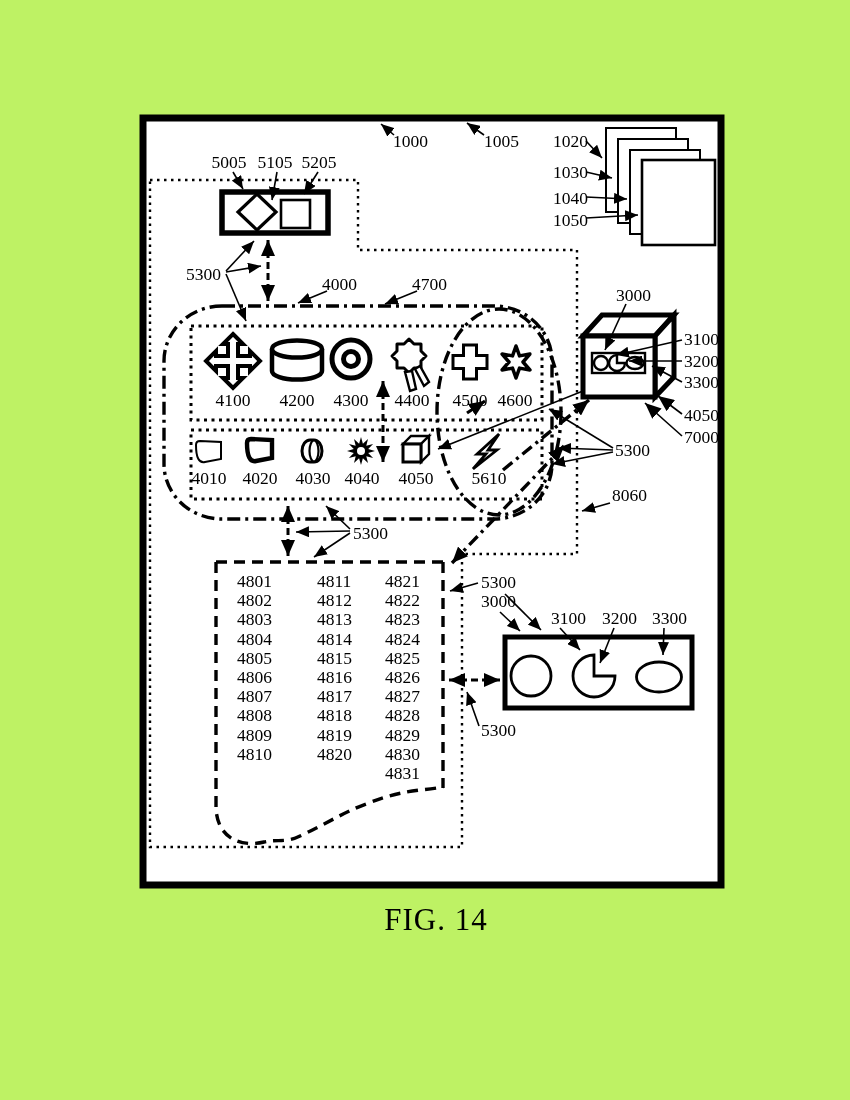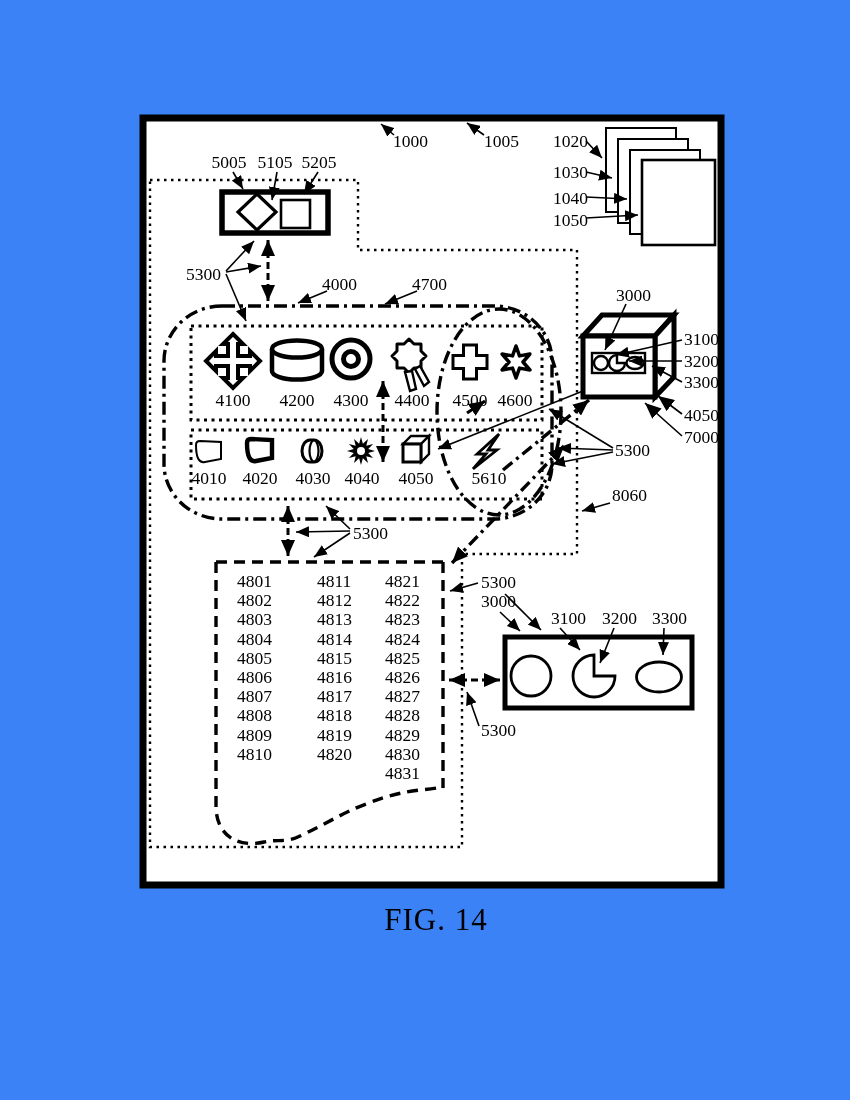--- a/index.html
+++ b/index.html
@@ -1,16 +1,16 @@
 <!DOCTYPE html>
 <html><head>
 <meta charset="utf-8">
 <style>
   html,body{margin:0;padding:0;background:#ffffff;}
-  .page{width:850px;height:1100px;background:#3b82f6;position:relative;overflow:hidden;text-align:center;}
+  .page{width:850px;height:1100px;background:#bef264;position:relative;overflow:hidden;text-align:center;}
   svg{display:block;}
   text{font-family:"Liberation Serif","DejaVu Serif",serif;fill:#000;}
   .ref{font-size:17.5px;}
   .num{font-size:17.5px;}
   .caption{font-size:31px;letter-spacing:1px;}
   .thin{stroke:#000;stroke-width:1.6;fill:none;}
   .thick-link{stroke:#000;stroke-width:3.2;fill:none;}
   .dashdot{stroke:#000;stroke-width:3.4;fill:none;stroke-dasharray:13 5 3 5;}
   .dashdot-link{stroke:#000;stroke-width:3.4;fill:none;stroke-dasharray:12 5 3 5;}
   .dotted{stroke:#000;stroke-width:3;fill:none;stroke-dasharray:3 4.5;}

